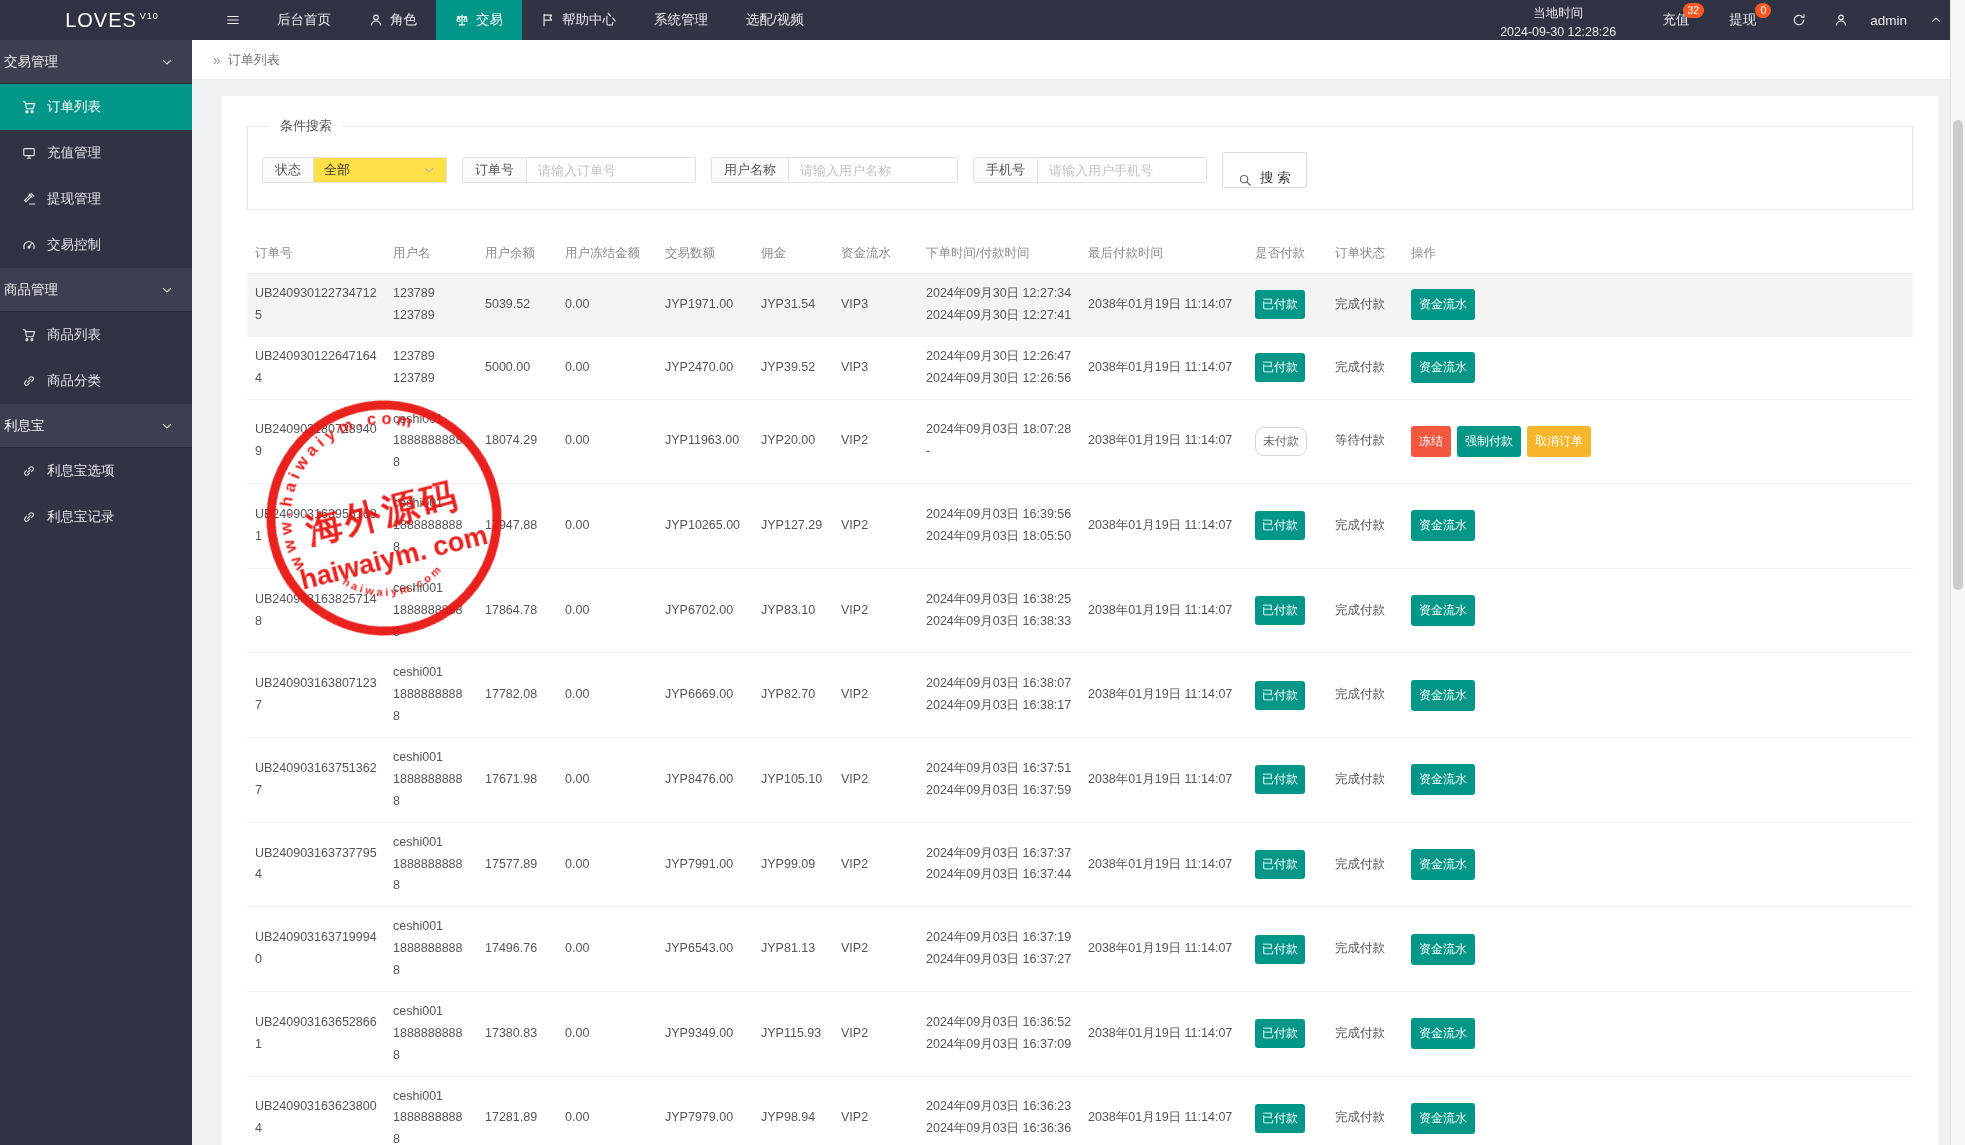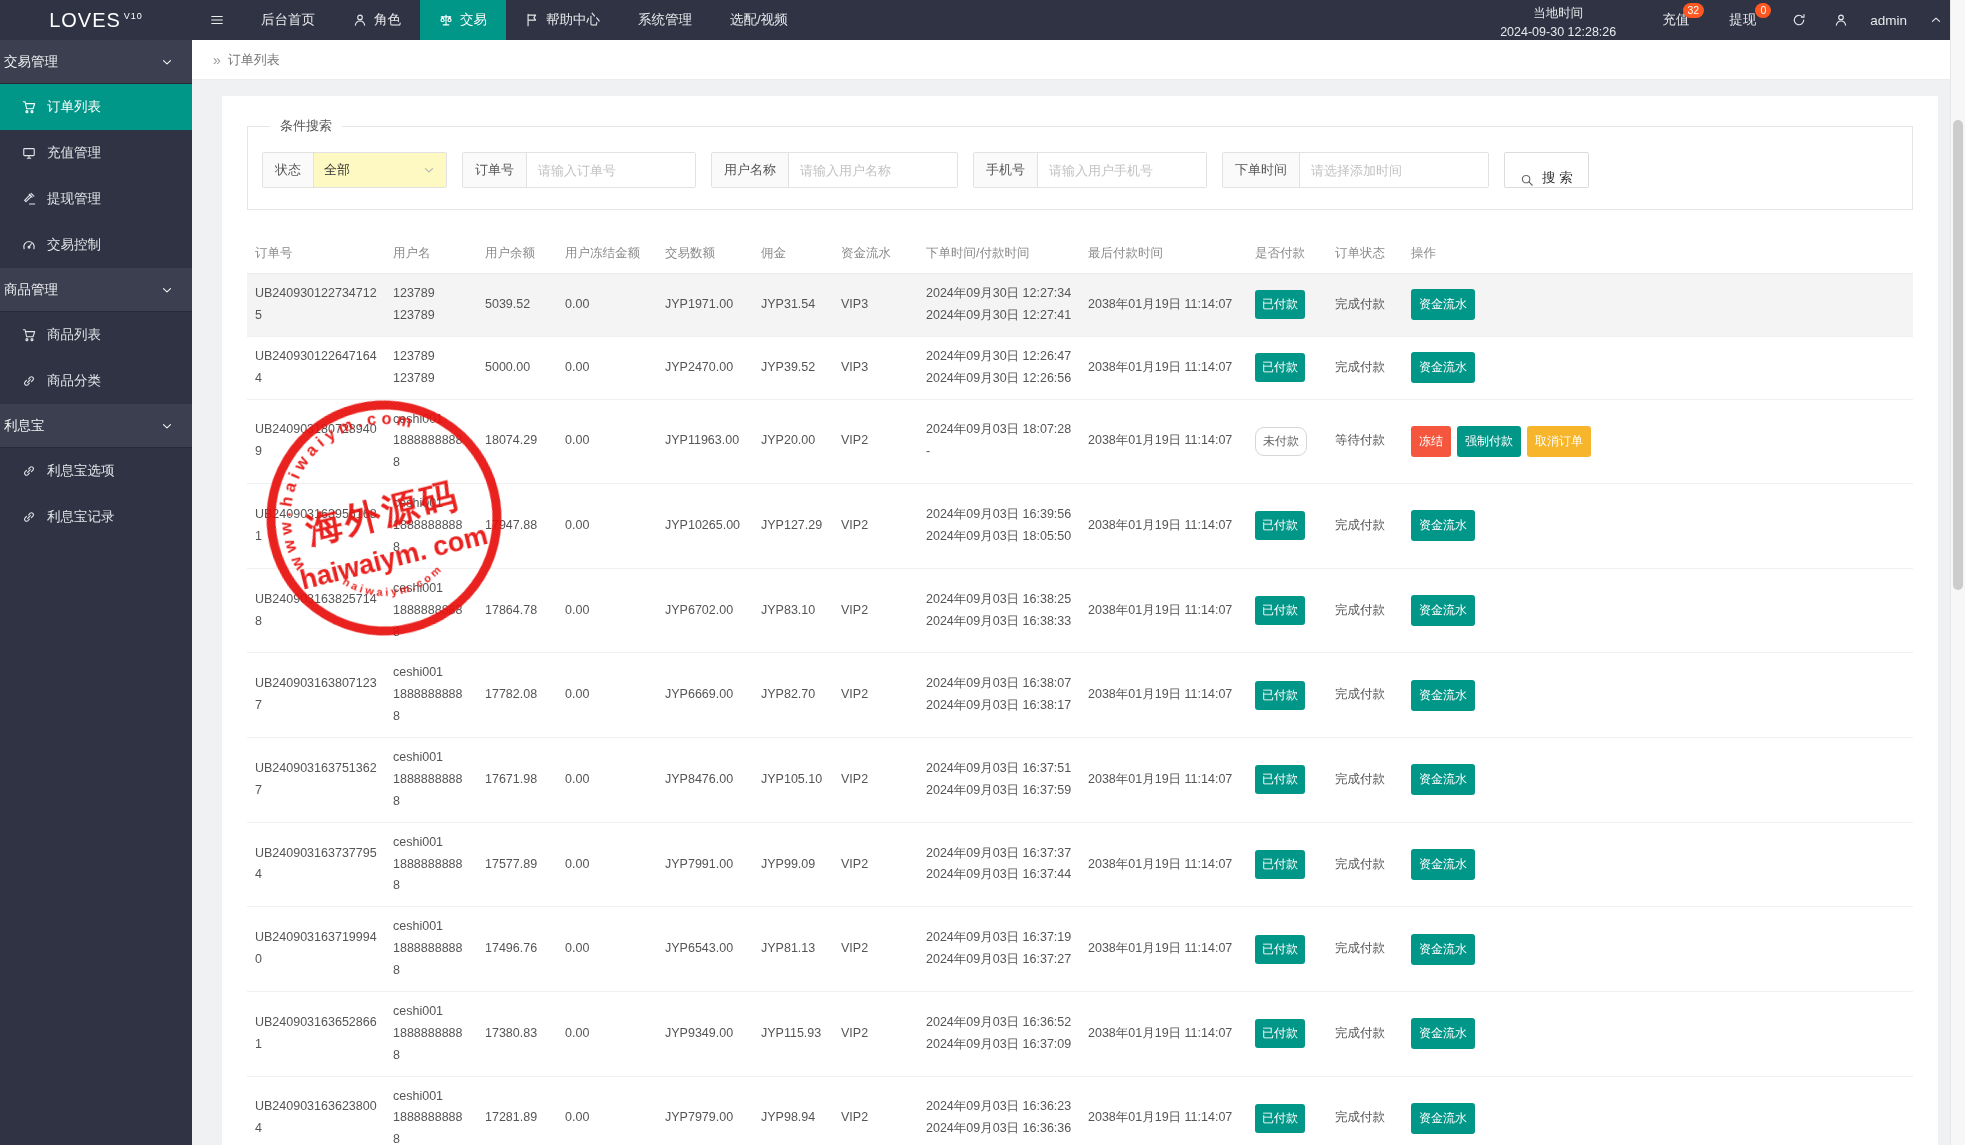--- a/index.html
+++ b/index.html
@@ -6,21 +6,21 @@
   html,body { width:1965px; height:1145px; overflow:hidden;
     font-family:"Liberation Sans","DejaVu Sans",sans-serif; background:#f0f1f2; color:#555; }
 
   .icon { display:inline-flex; align-items:center; justify-content:center; }
   .icon svg { display:block; }
 
   
   .header { position:fixed; top:0; left:0; right:0; height:40px; background:#2f3343;
     display:flex; align-items:stretch; color:#fff; z-index:30; }
   .logo { width:192px; display:flex; align-items:center; justify-content:center;
-    font-size:20px; letter-spacing:1px; color:#fff; font-weight:normal; }
+    font-size:20px; letter-spacing:1px; color:#fff; font-weight:normal;margin-left:16px; }
   .logo sup { font-size:9px; margin-left:3px; margin-top:-8px; }
   .hamburger { width:50px; display:flex; align-items:center; justify-content:center; cursor:pointer; color:#eee; }
   nav#top-nav { display:flex; align-items:stretch; }
   .nav-item { display:flex; align-items:center; gap:7px; padding:0 19px; font-size:13.5px;
     color:#e8e9ec; cursor:pointer; }
   .nav-item.active { background:#009688; color:#fff; }
   .header-right { margin-left:auto; display:flex; align-items:stretch; }
   .time-block { text-align:center; font-size:12.5px; line-height:1.55; padding:4px 26px 0;
     color:#e8e9ec; }
   .hdr-link { position:relative; display:flex; align-items:center; padding:4px 20px; font-size:13.5px;
@@ -45,22 +45,22 @@
   .breadcrumb { height:40px; background:#fff; display:flex; align-items:center; gap:7px;
     padding-left:21px; font-size:13px; color:#777; border-bottom:1px solid #ececec; }
   .bc-marker { color:#999; font-size:14px; }
   .content { padding:16px 27px 0 30px; }
   .card { background:#fff; padding:21px 25px 30px; min-height:1050px; }
 
   
   fieldset.search-fs { border:1px solid #e6e6e6; padding:17px 14px 21px; }
   fieldset.search-fs legend { font-size:13px; color:#555; padding:0 10px; margin-left:8px;margin-top:16px; }
   .search-row { display:flex; align-items:center; gap:15px; }
-  .input-group { display:inline-flex; align-items:stretch; height:36px; border:1px solid #e2e2e2;
-    background:#fef9c3; border-radius:2px; }
+  .input-group { display:inline-flex; align-items:stretch; height:26px; border:1px solid #e2e2e2;
+    background:#fde047; border-radius:2px; }
   .ig-label { display:flex; align-items:center; padding:0 12px; background:#fafafa;
     border-right:1px solid #e2e2e2; color:#555; font-size:13px; white-space:nowrap; }
   .ig-select { width:132px; display:flex; align-items:center; justify-content:space-between;
     padding:0 10px; font-size:13px; color:#333; cursor:pointer; }
   .ig-select .icon { color:#b5b5b5; }
   .input-group input { border:none; outline:none; width:168px; padding:0 11px; font-size:13px; color:#333;
     font-family:"Liberation Sans","DejaVu Sans",sans-serif; }
   .input-group input.wide { width:188px; }
   .input-group input::placeholder { color:#c2c2c2; }
   .search-btn { height:36px; display:inline-flex; align-items:flex-end; gap:8px; padding:0 15px;
@@ -314,24 +314,20 @@
           <div class="input-group">
             <span class="ig-label">用户名称</span>
             <input type="text" placeholder="请输入用户名称" style="">
           </div>
 
           <div class="input-group">
             <span class="ig-label">手机号</span>
             <input type="text" placeholder="请输入用户手机号" style="">
           </div>
 
-          <div class="input-group">
-            <span class="ig-label">下单时间</span>
-            <input type="text" class="wide" placeholder="请选择添加时间" style="">
-          </div>
 
           <button class="search-btn">
             <span class="icon">
                 <svg width="14" height="14" viewBox="0 0 16 16" fill="none" stroke="currentColor" stroke-width="1.3" stroke-linecap="round" stroke-linejoin="round">
                   <circle cx="7" cy="7" r="4.2"></circle>
                   <path d="M10.2 10.2 14 14"></path>
                 </svg>
               </span>
             <span>搜 索</span>
           </button>

